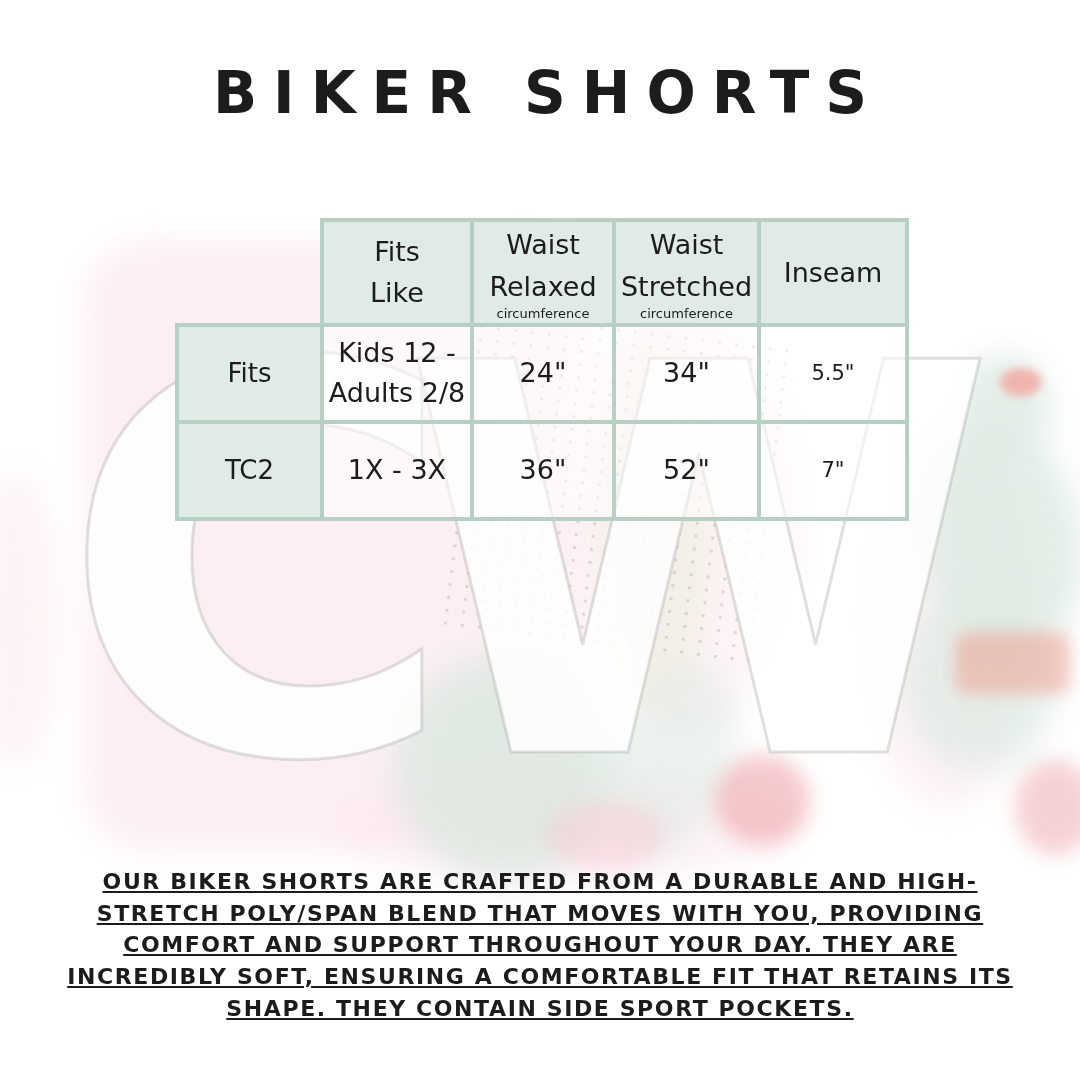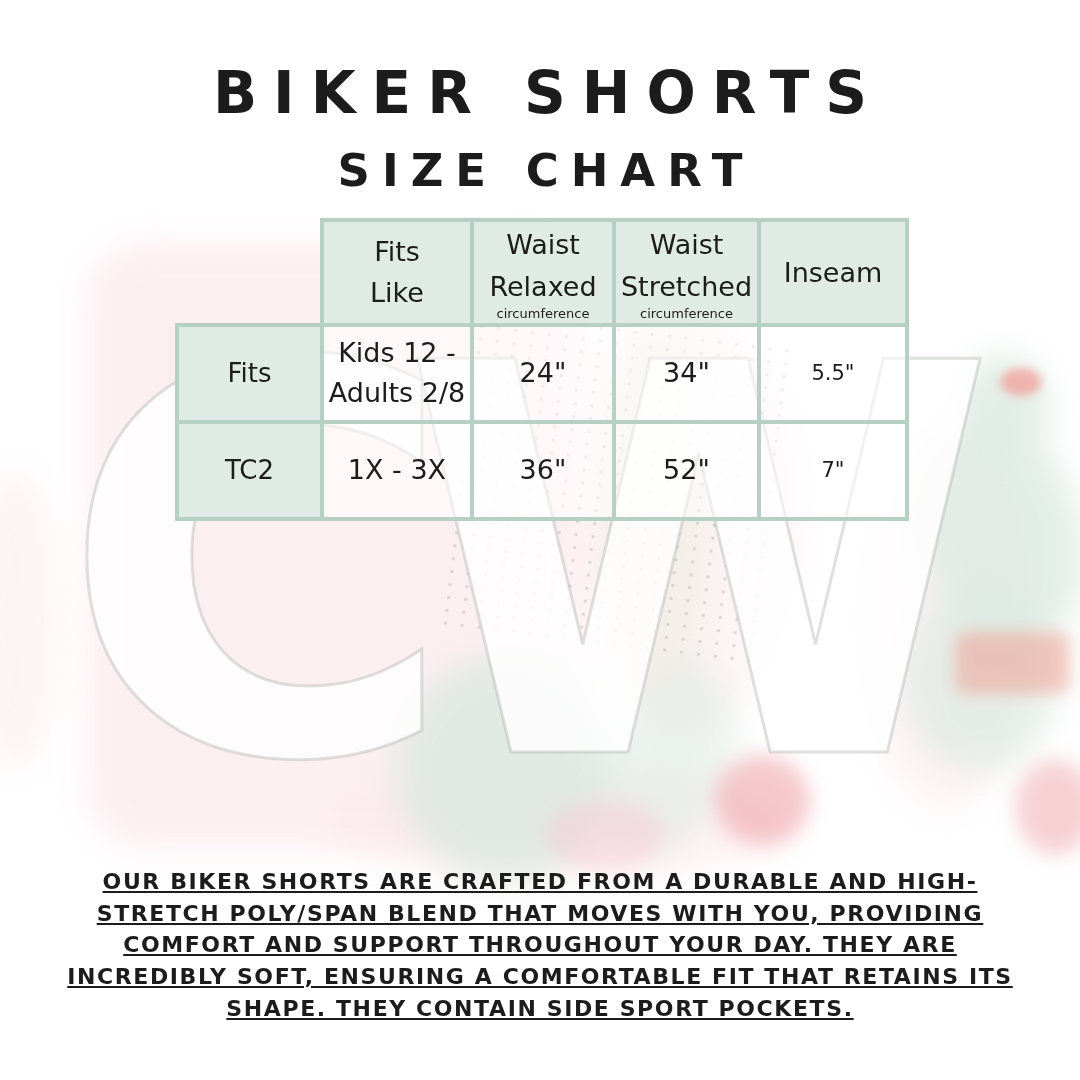--- a/index.html
+++ b/index.html
@@ -93,21 +93,20 @@
     <div class="blob b-coral-pot"></div>
     <div class="blob b-red-flower1"></div>
     <div class="blob b-red-flower2"></div>
     <div class="blob b-pink-petal"></div>
     <div class="speckles"></div>
     <div class="wm-monogram">CW</div>
   </div>
 
   <header class="title-block">
     <h1 class="title-line1">BIKER SHORTS</h1>
-    <h2 class="title-line2">SIZE CHART</h2>
   </header>
 
   <table class="size-table">
     <colgroup>
       <col style="width:145px">
         <col style="width:150px">
         <col style="width:142px">
         <col style="width:145px">
         <col style="width:148px">
     </colgroup>

